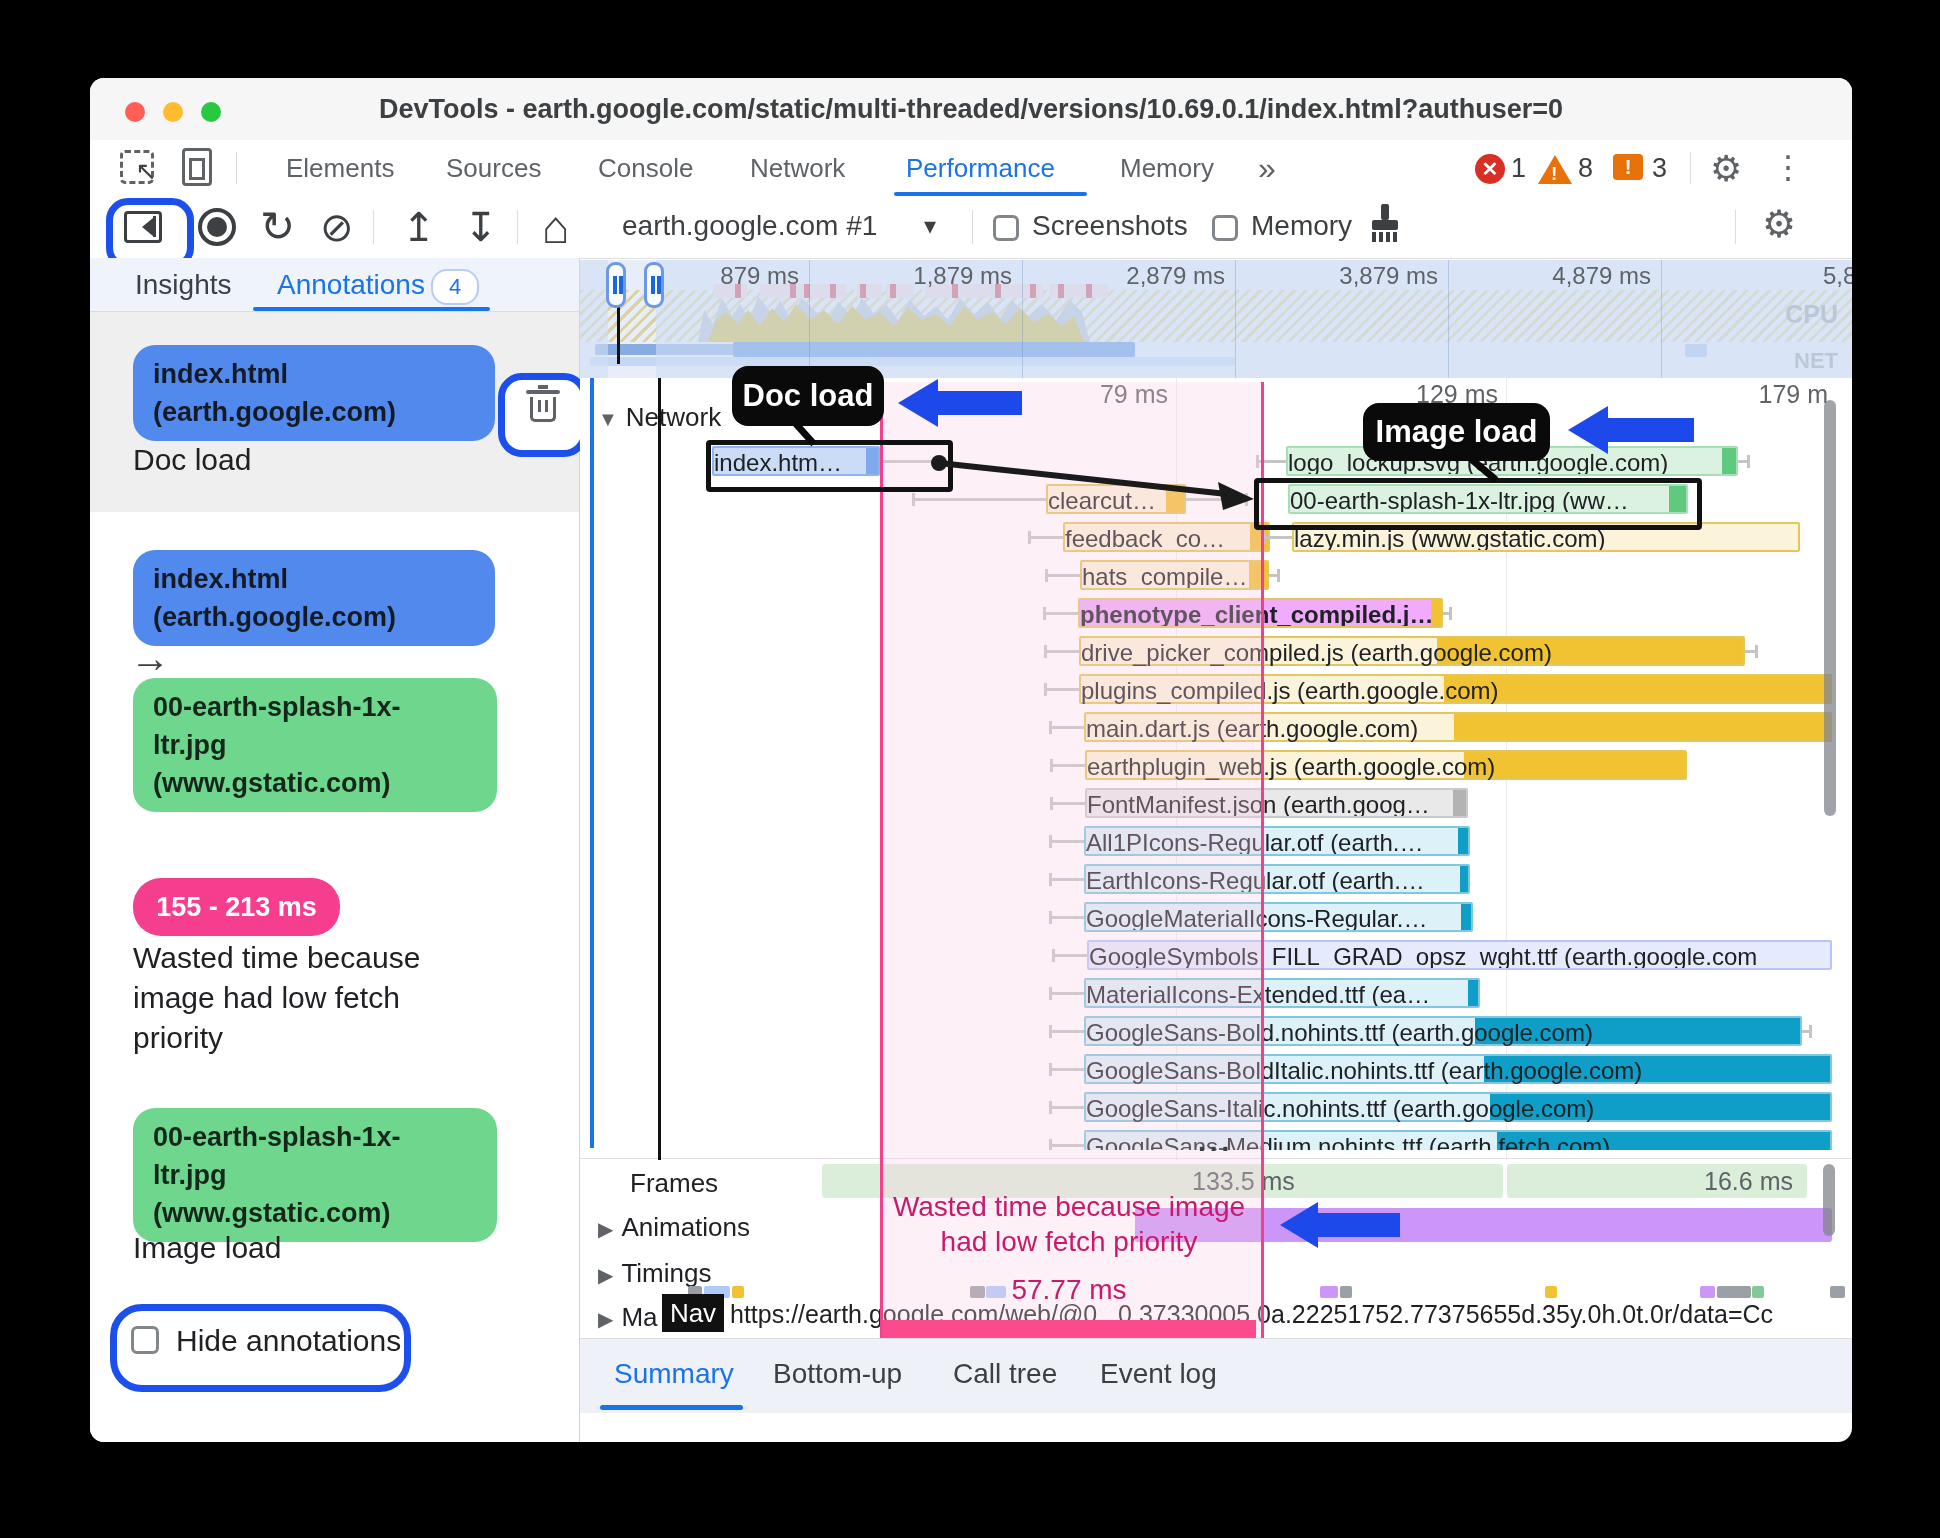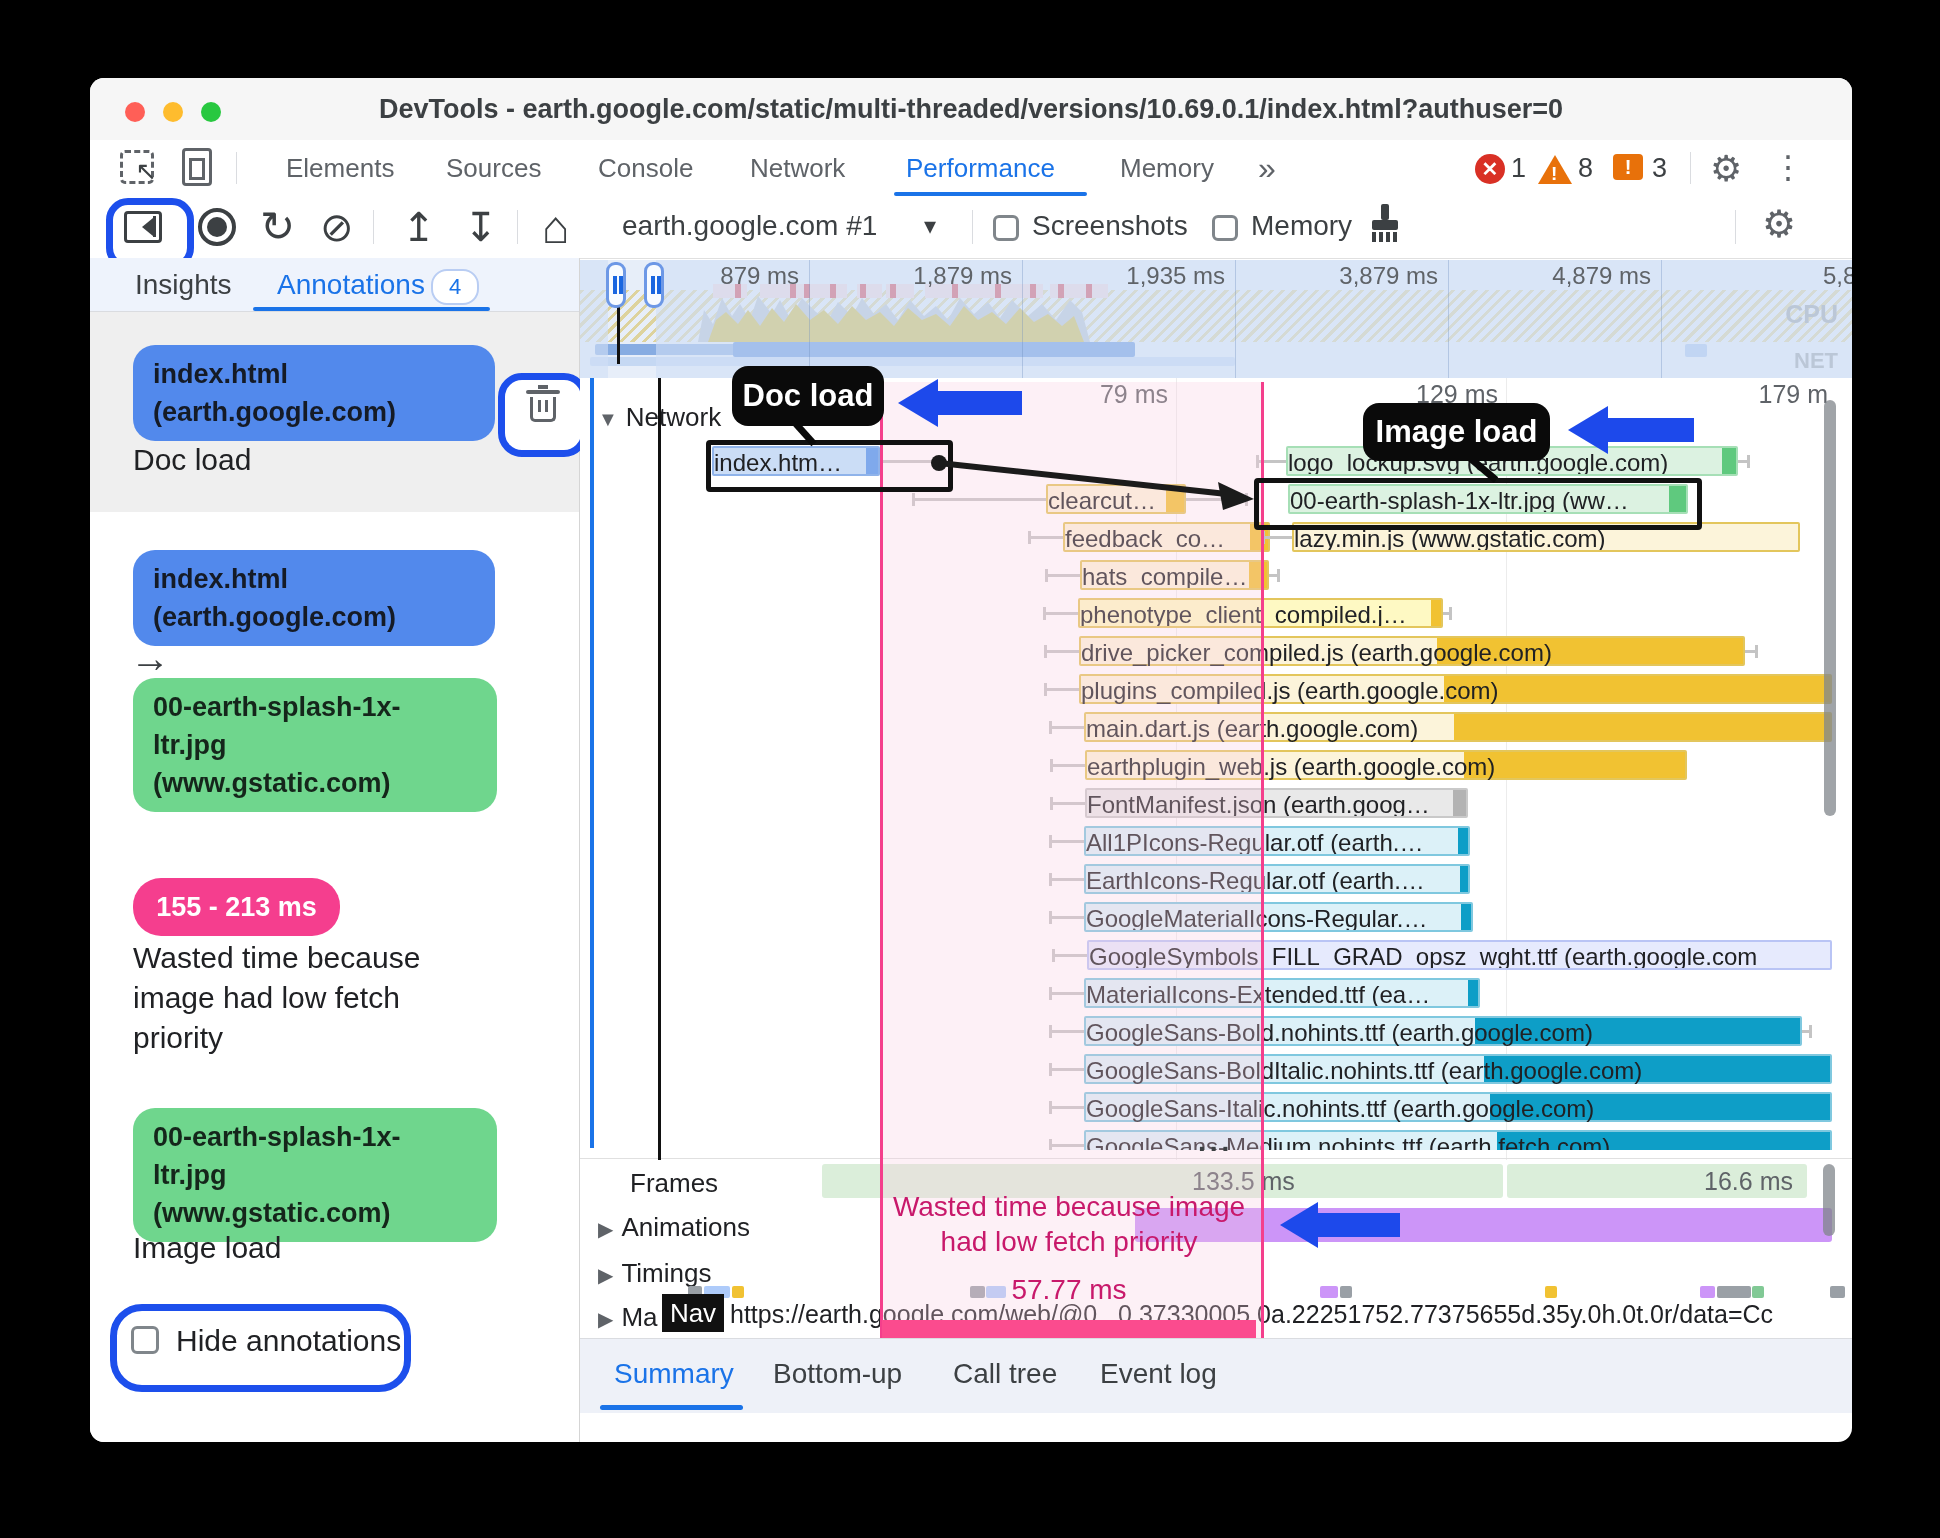--- a/index.html
+++ b/index.html
@@ -229,21 +229,21 @@
     <span class="abs" style="right:14px;top:40px;font-size:25px;font-weight:700;color:#9aa0a6;">CPU</span>
     <span class="abs" style="right:14px;top:88px;font-size:22px;font-weight:700;color:#9aa0a6;">NET</span>
     <div class="dim" style="left:0;width:28px;"></div>
     <div class="dim" style="left:76px;right:0;"></div>
     <div id="ov-ticks">
         <span class="ov-line" style="left: 229px;"></span>
         <span class="ov-tick" style="left: 39px; width: 180px; text-align: right;">879 ms</span>
         <span class="ov-line" style="left: 442px;"></span>
         <span class="ov-tick" style="left: 252px; width: 180px; text-align: right;">1,879 ms</span>
         <span class="ov-line" style="left: 655px;"></span>
-        <span class="ov-tick" style="left: 465px; width: 180px; text-align: right;">1,935 ms</span>
+        <span class="ov-tick" style="left: 465px; width: 180px; text-align: right;">2,879 ms</span>
         <span class="ov-line" style="left: 868px;"></span>
         <span class="ov-tick" style="left: 678px; width: 180px; text-align: right;">3,879 ms</span>
         <span class="ov-line" style="left: 1081px;"></span>
         <span class="ov-tick" style="left: 891px; width: 180px; text-align: right;">4,879 ms</span>
         <span class="ov-tick" style="left: 1243px;">5,8</span>
       </div>
     <span class="abs" style="left:37px;top:24px;width:3px;height:80px;background:#111;"></span>
     <span class="handle" style="left:26px;">
         <i style="left:4px;"></i>
         <i style="left:10px;"></i>
@@ -294,21 +294,21 @@
         <span class="whisk" style="left: 682px; top: 158px; width: 30px;">
           <i></i>
         </span>
         <div class="bar row-label" style="left: 500px; top: 182px; width: 189px; background: rgb(252, 244, 218); border: 2px solid rgb(227, 198, 92);">hats_compile…<span class="cap" style="width: 18px; background: rgb(241, 194, 50);"></span></div>
         <span class="whisk" style="left: 465px; top: 196px; width: 35px;">
           <i></i>
         </span>
         <span class="whisk" style="left: 689px; top: 196px; width: 11px;">
           <i class="r"></i>
         </span>
-        <div class="bar row-label" style="left: 498px; top: 220px; width: 365px; background: #fef9c3; border: 2px solid rgb(227, 198, 92);">phenotype_client_compiled.j…<span class="cap" style="width: 10px; background: rgb(241, 194, 50);"></span></div>
+        <div class="bar row-label" style="left: 498px; top: 220px; width: 365px; background: #f0abfc; border: 2px solid rgb(227, 198, 92); font-weight: bold;">phenotype_client_compiled.j…<span class="cap" style="width: 10px; background: rgb(241, 194, 50);"></span></div>
         <span class="whisk" style="left: 463px; top: 234px; width: 35px;">
           <i></i>
         </span>
         <span class="whisk" style="left: 863px; top: 234px; width: 9px;">
           <i class="r"></i>
         </span>
         <div class="bar row-label" style="left: 499px; top: 258px; width: 666px; background: linear-gradient(90deg, rgb(252, 244, 218) 0px, rgb(252, 244, 218) 356px, rgb(241, 194, 50) 356px); border: 2px solid rgb(227, 198, 92); z-index: 0; overflow: visible;">drive_picker_compiled.js (earth.google.com)</div>
         <span class="whisk" style="left: 464px; top: 272px; width: 35px;">
           <i></i>
         </span>

